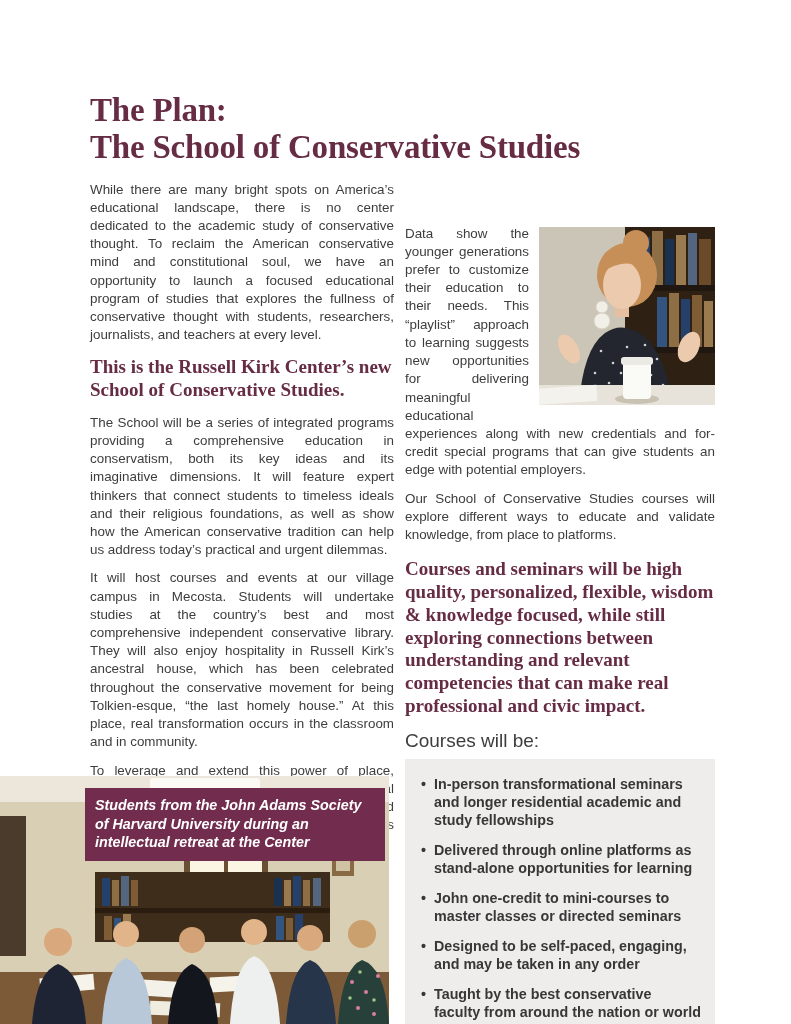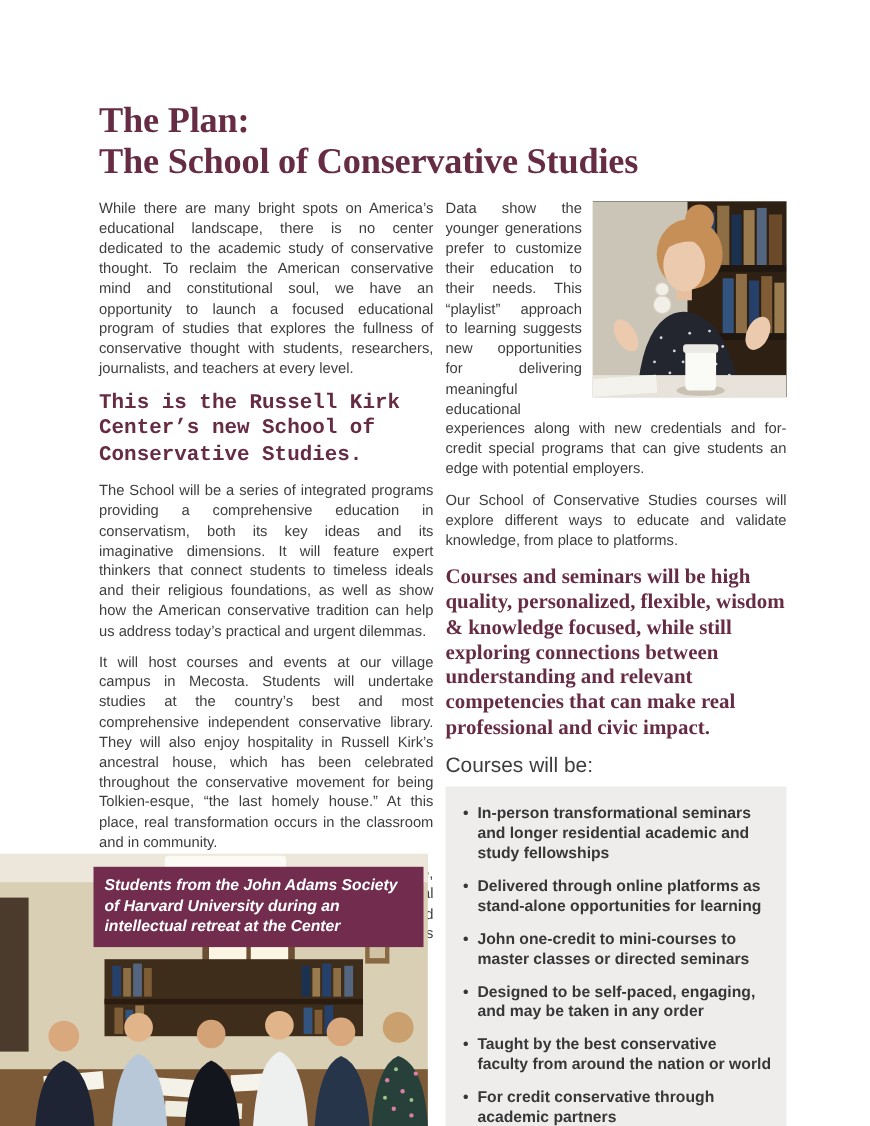--- a/index.html
+++ b/index.html
@@ -20,24 +20,24 @@
            color:var(--maroon);font-size:33px;line-height:1.13;letter-spacing:-0.2px;
            margin-bottom:14px;}
 
   .columns{display:flex;gap:11px;align-items:flex-start;}
   .col-left{width:304px;flex:0 0 304px;}
   .col-right{width:310px;flex:0 0 310px;}
 
   p.body{font-size:13.4px;line-height:1.36;text-align:justify;margin-bottom:10px;}
   p.body:last-child{margin-bottom:0;}
 
-  h2.subhead{font-family:Liberation Mono, monospace;font-weight:bold;
+  h2.subhead{font-family:Liberation Serif, serif;font-weight:bold;
              color:var(--maroon);font-size:19px;line-height:1.24;margin:4px 0 12px 0;}
 
-  .wrap-para{margin-bottom:10px;}
+  .wrap-para{margin-bottom:10px;margin-top:44px;}
   .photo-woman{float:right;width:176px;height:178px;margin:2px 0 8px 10px;
                overflow:hidden;background:#2e2114;}
   .photo-woman svg{display:block;}
 
   .pull-quote{font-family:"Liberation Serif","DejaVu Serif",serif;font-weight:bold;
               color:var(--maroon);font-size:19px;line-height:1.2;margin:14px 0 12px 0;}
 
   .list-intro{font-size:19px;margin-bottom:7px;}
 
   .course-box{background:var(--list-bg);padding:16px 14px 14px 16px;}

